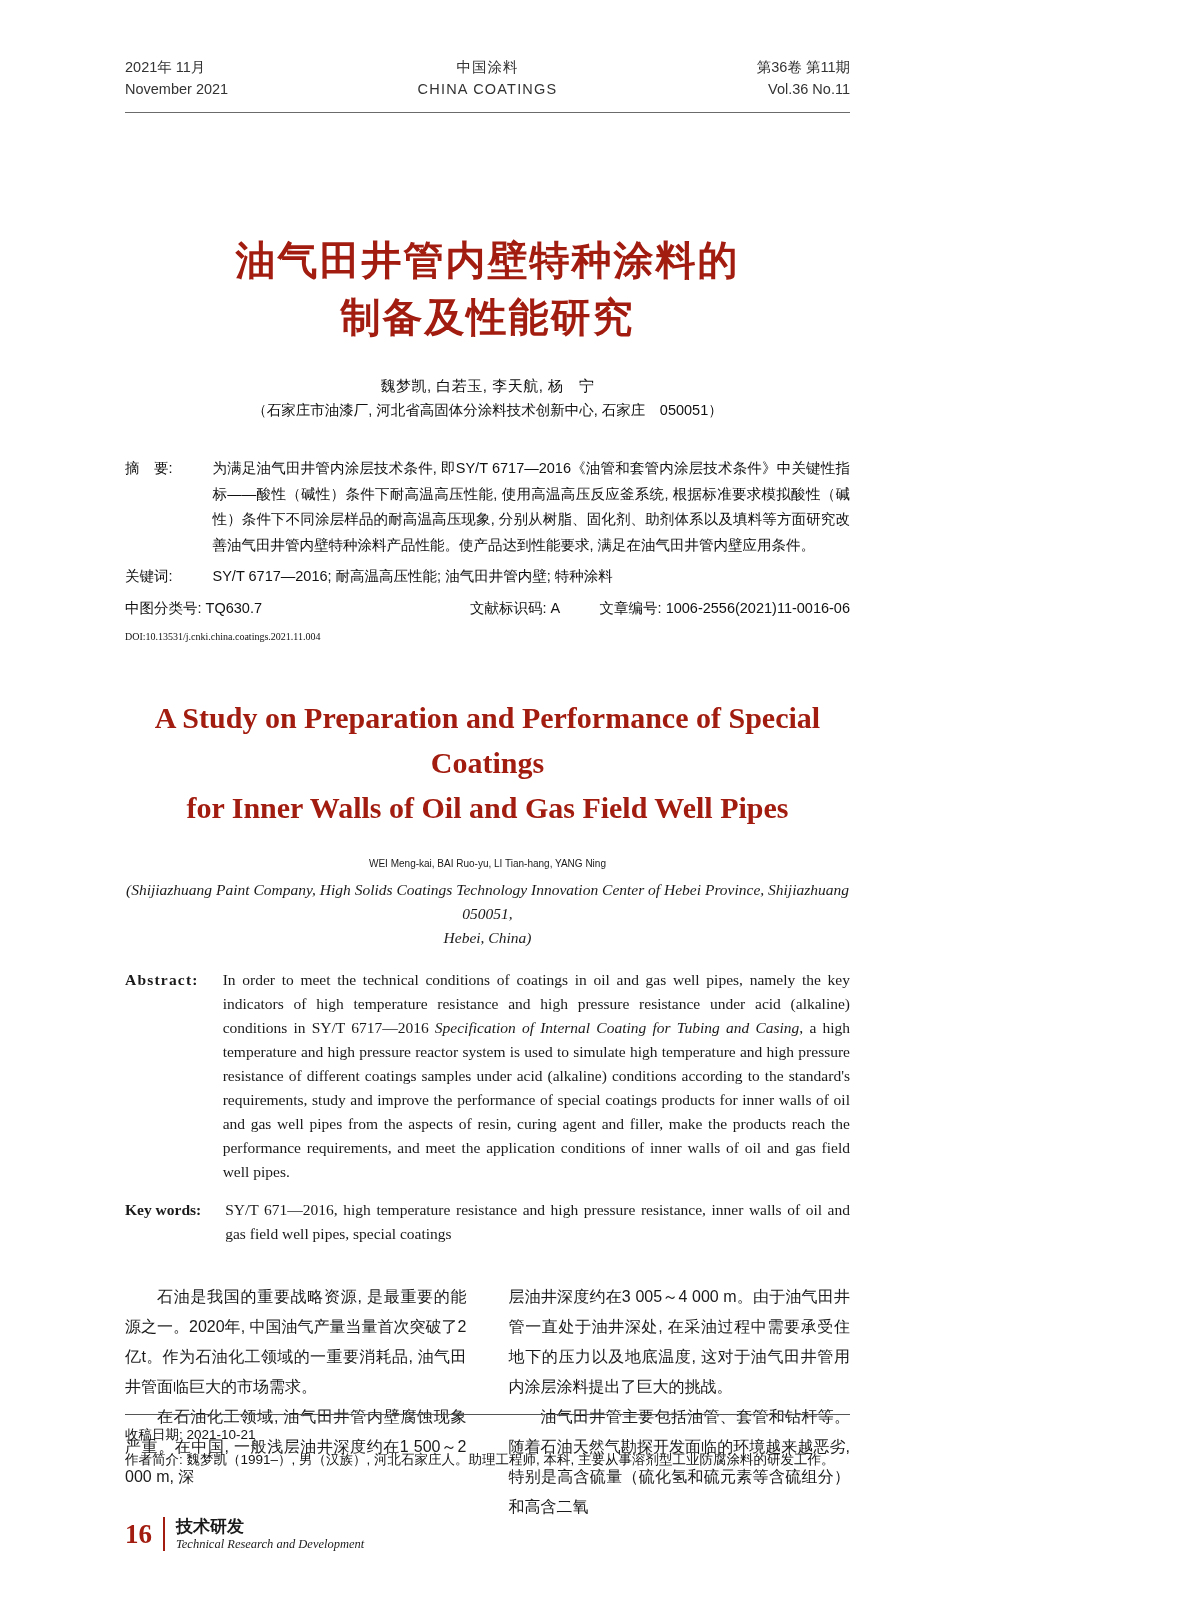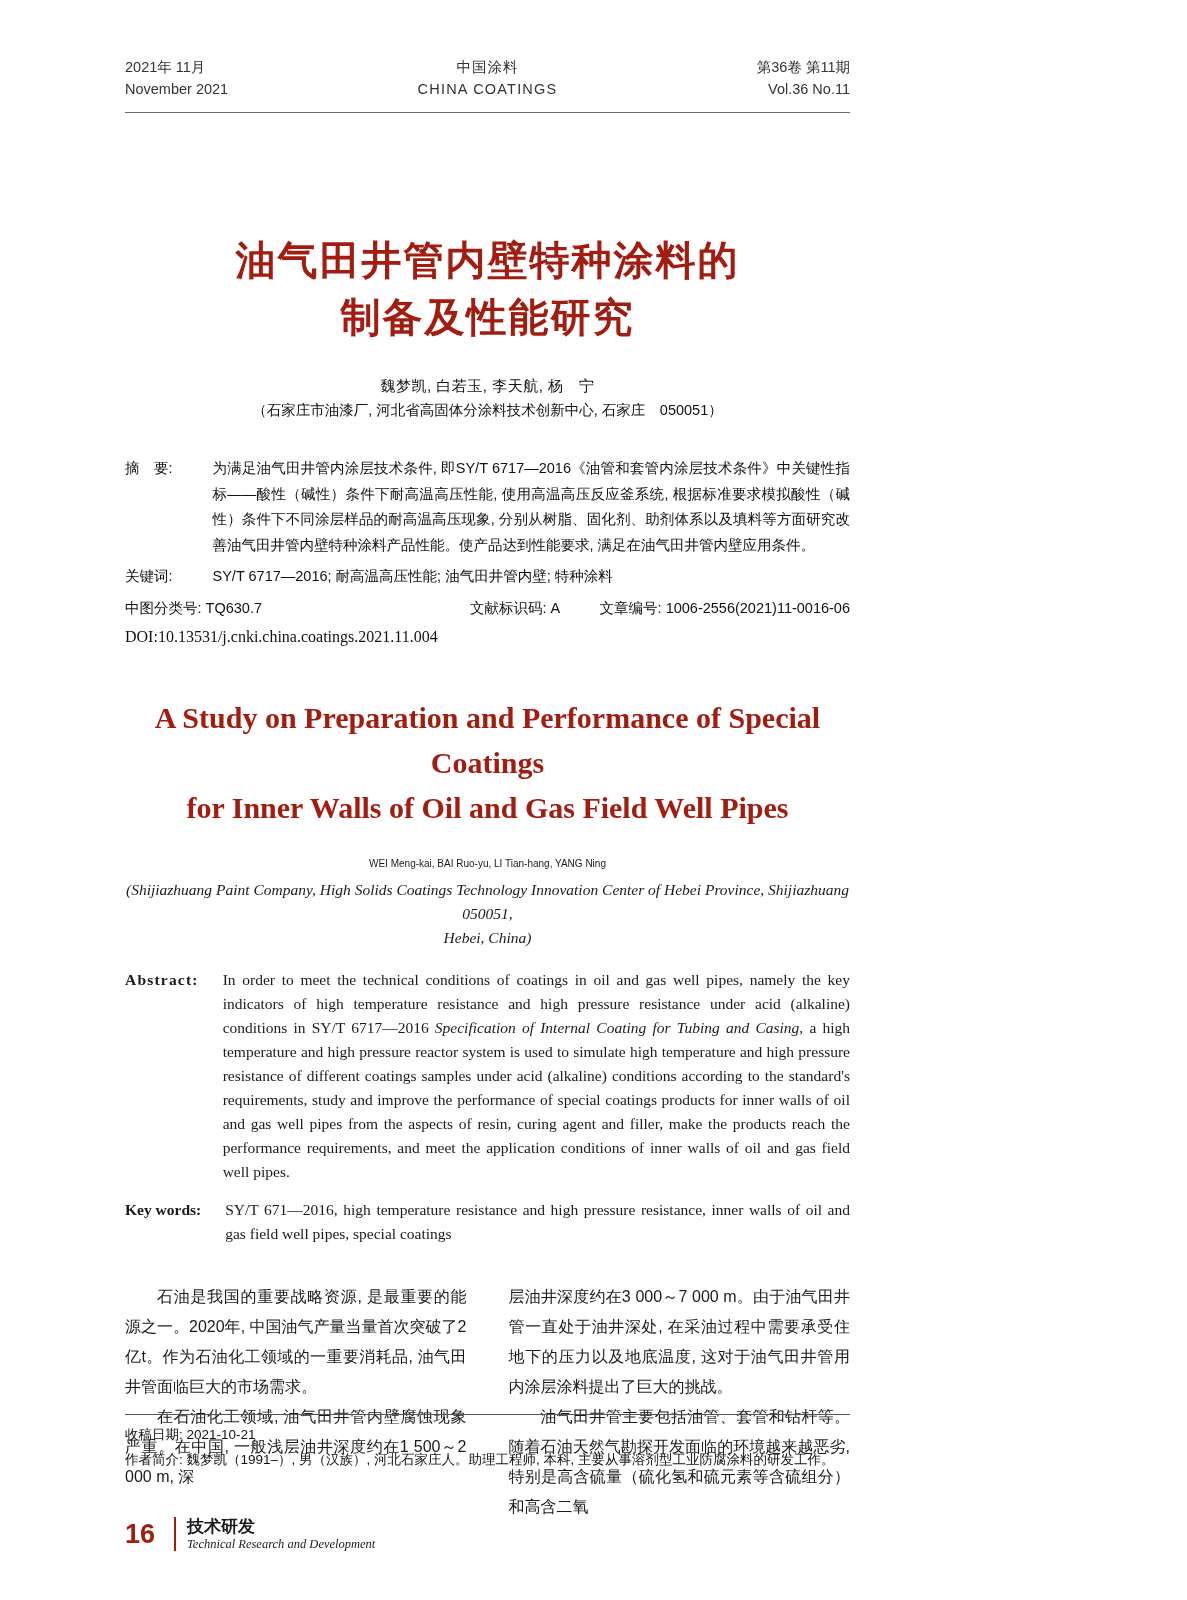--- a/index.html
+++ b/index.html
@@ -102,21 +102,21 @@
     margin-top: 6px;
     position: relative;
     height: 25px;
   }
   .cn-meta .m1 { position: absolute; left: 0; }
   .cn-meta .m2 { position: absolute; left: 345px; }
   .cn-meta .m3 { position: absolute; right: 0; }
   .cn-doi {
     margin-top: 3px;
     font-family: "Liberation Serif", serif;
-    font-size: 16px;
+    font-size: 10px;
   }
 
   
   .en-title {
     margin-top: 46px;
     text-align: center;
     color: #a21d10;
     font-family: "Liberation Serif", serif;
     font-weight: bold;
     font-size: 30px;
@@ -197,25 +197,25 @@
   
   .footer {
     position: absolute;
     left: 125px;
     bottom: 48px;
     display: flex;
     align-items: center;
   }
   .footer .pgnum {
     color: #a21d10;
-    font-family: Liberation Sans, sans-serif;
+    font-family: Liberation Serif, serif;
     font-weight: bold;
     font-size: 27px;
     line-height: 30px;
-    padding-right: 19px;
+    padding-right: 11px;
   }
   .footer .bar {
     width: 2px;
     height: 34px;
     background: #a21d10;
     margin-right: 11px;
   }
   .footer .ftxt .cn {
     font-family: "DejaVu Sans", "Liberation Sans", sans-serif;
     font-weight: bold;
@@ -298,21 +298,21 @@
 
   <div class="cols">
     <div class="col-box">
       <div class="bodytext">
         <p>石油是我国的重要战略资源, 是最重要的能源之一。2020年, 中国油气产量当量首次突破了2亿t。作为石油化工领域的一重要消耗品, 油气田井管面临巨大的市场需求。</p>
         <p>在石油化工领域, 油气田井管内壁腐蚀现象严重。在中国, 一般浅层油井深度约在1 500～2 000 m, 深</p>
       </div>
     </div>
     <div class="col-box">
       <div class="bodytext">
-        <p style="text-indent:0">层油井深度约在3 000～7 000 m。由于油气田井管一直处于油井深处, 在采油过程中需要承受住地下的压力以及地底温度, 这对于油气田井管用内涂层涂料提出了巨大的挑战。</p>
+        <p style="text-indent:0">层油井深度约在3 005～4 000 m。由于油气田井管一直处于油井深处, 在采油过程中需要承受住地下的压力以及地底温度, 这对于油气田井管用内涂层涂料提出了巨大的挑战。</p>
         <p>油气田井管主要包括油管、套管和钻杆等。随着石油天然气勘探开发面临的环境越来越恶劣, 特别是高含硫量（硫化氢和硫元素等含硫组分）和高含二氧</p>
       </div>
     </div>
   </div>
 
   <div class="footnote">
     <div>收稿日期: 2021-10-21</div>
     <div>作者简介: 魏梦凯（1991–）, 男（汉族）, 河北石家庄人。助理工程师, 本科, 主要从事溶剂型工业防腐涂料的研发工作。</div>
   </div>
 

